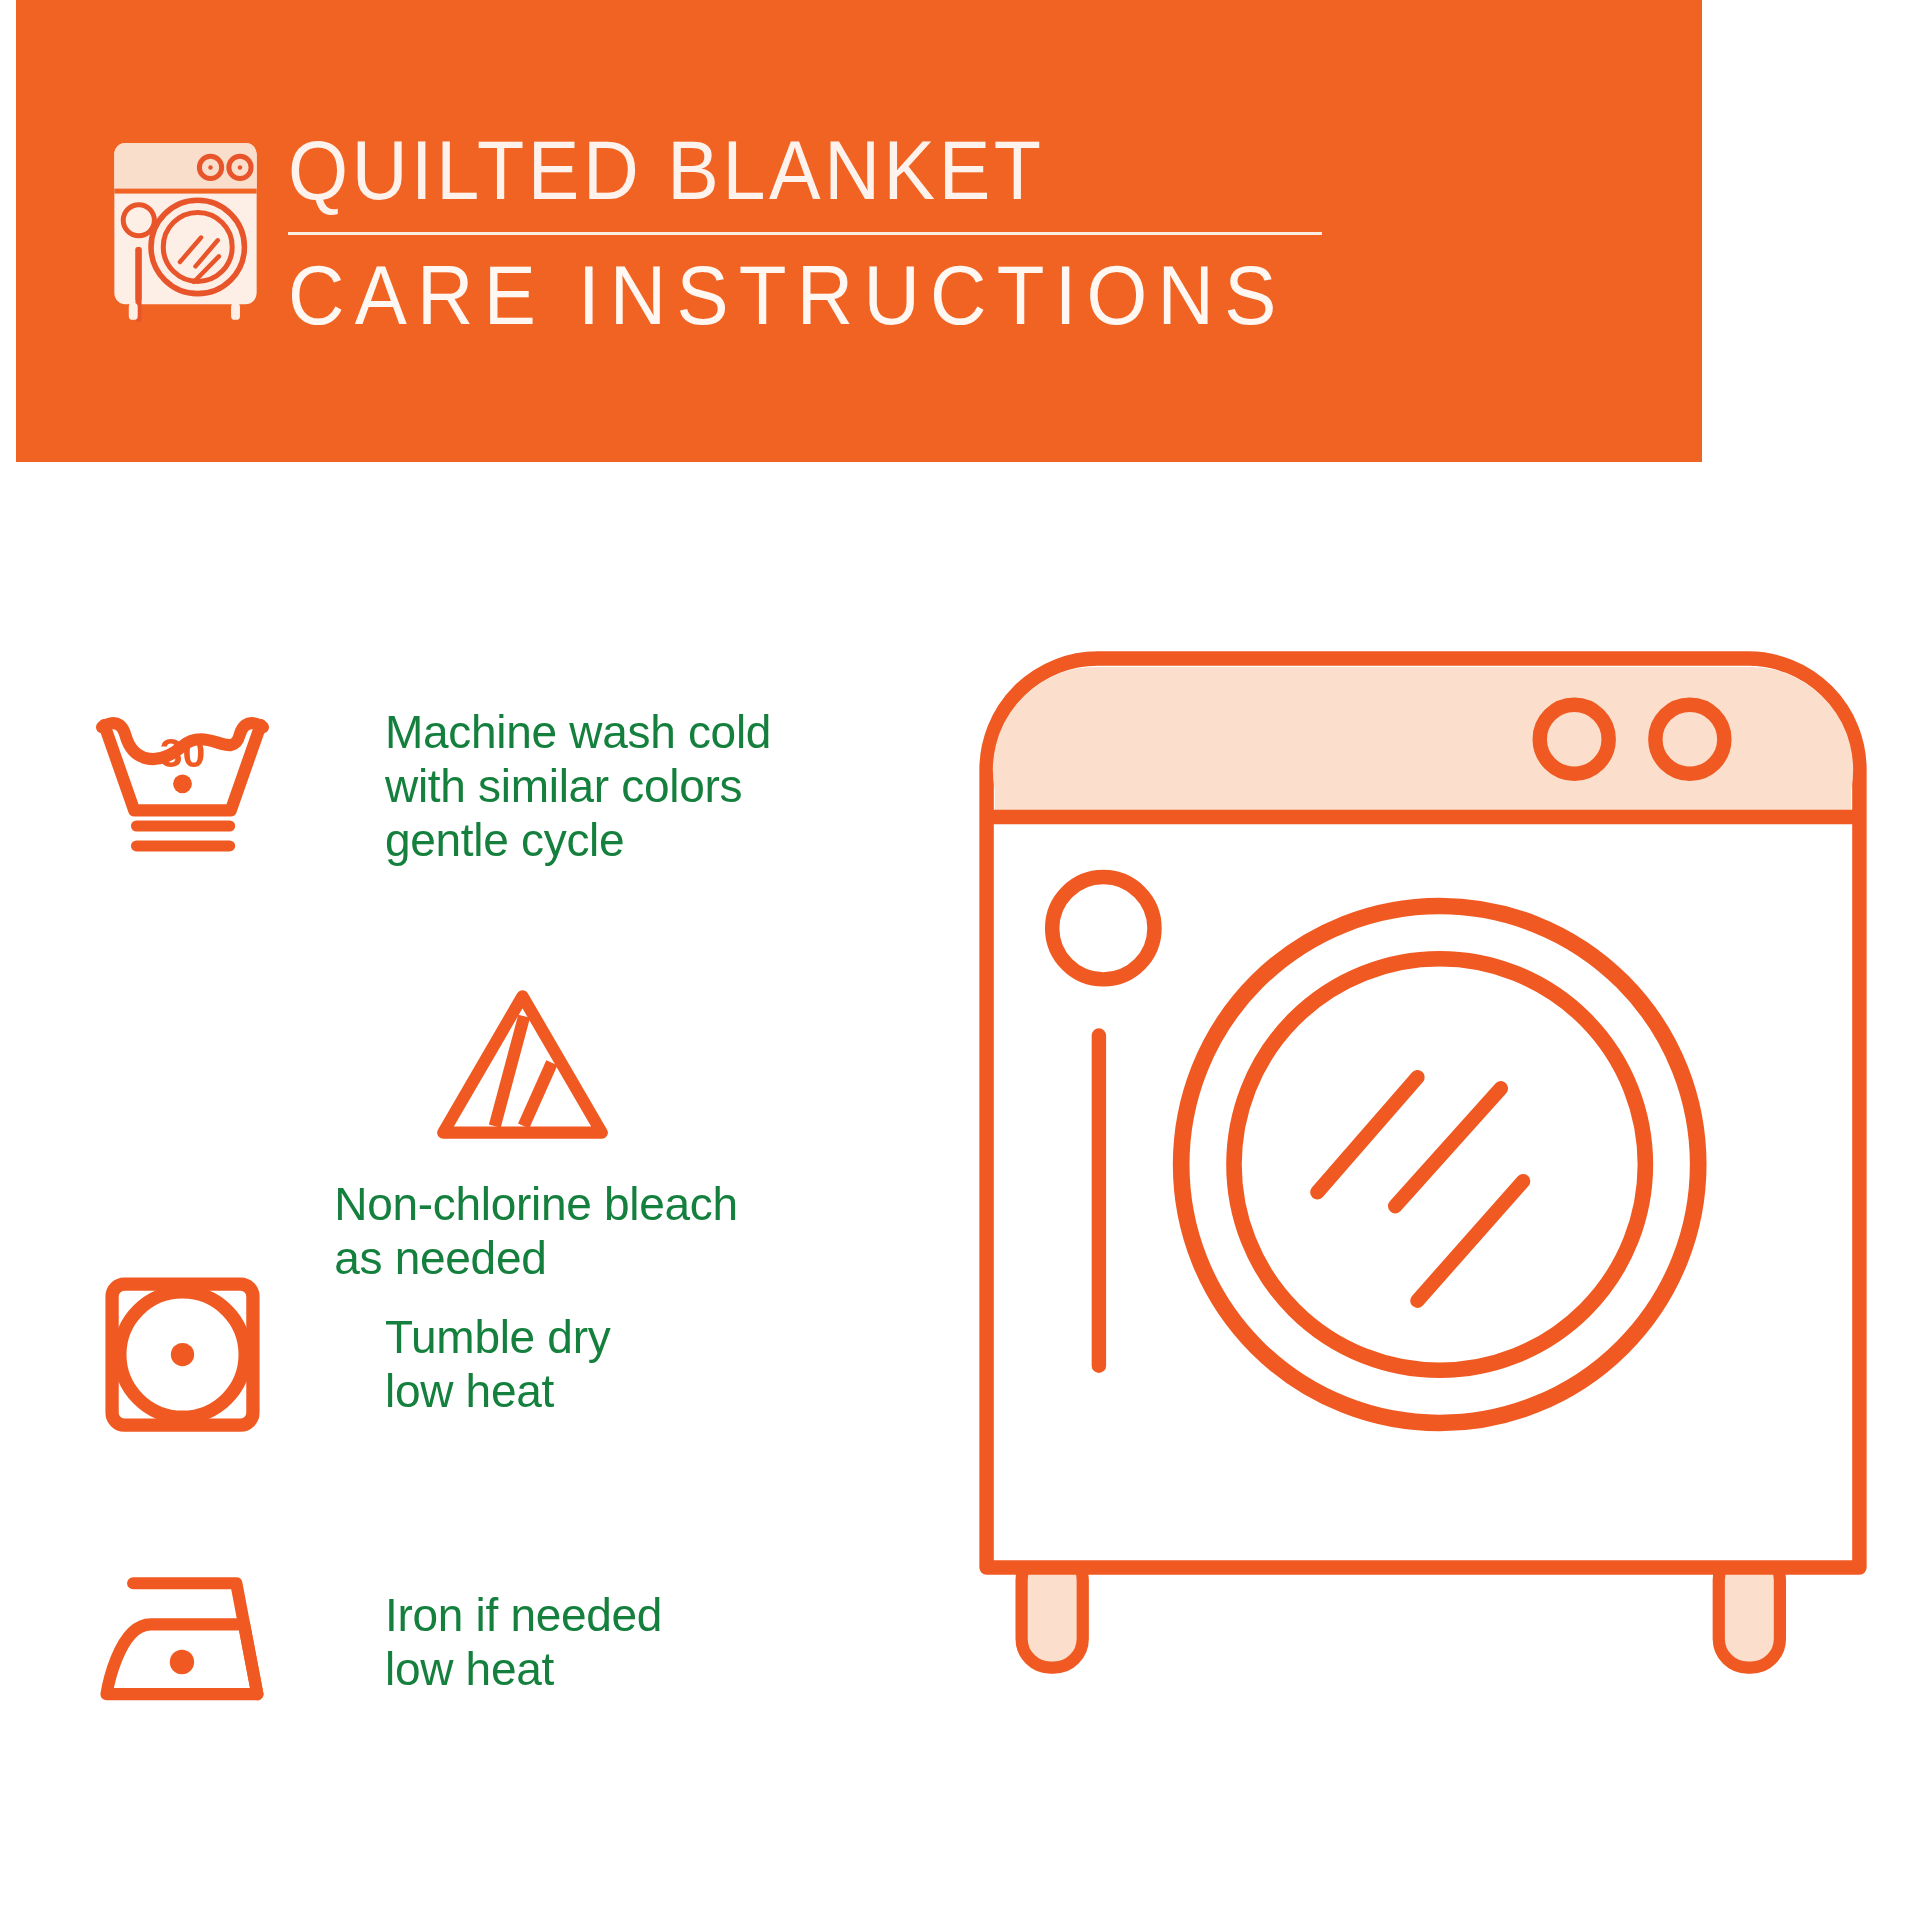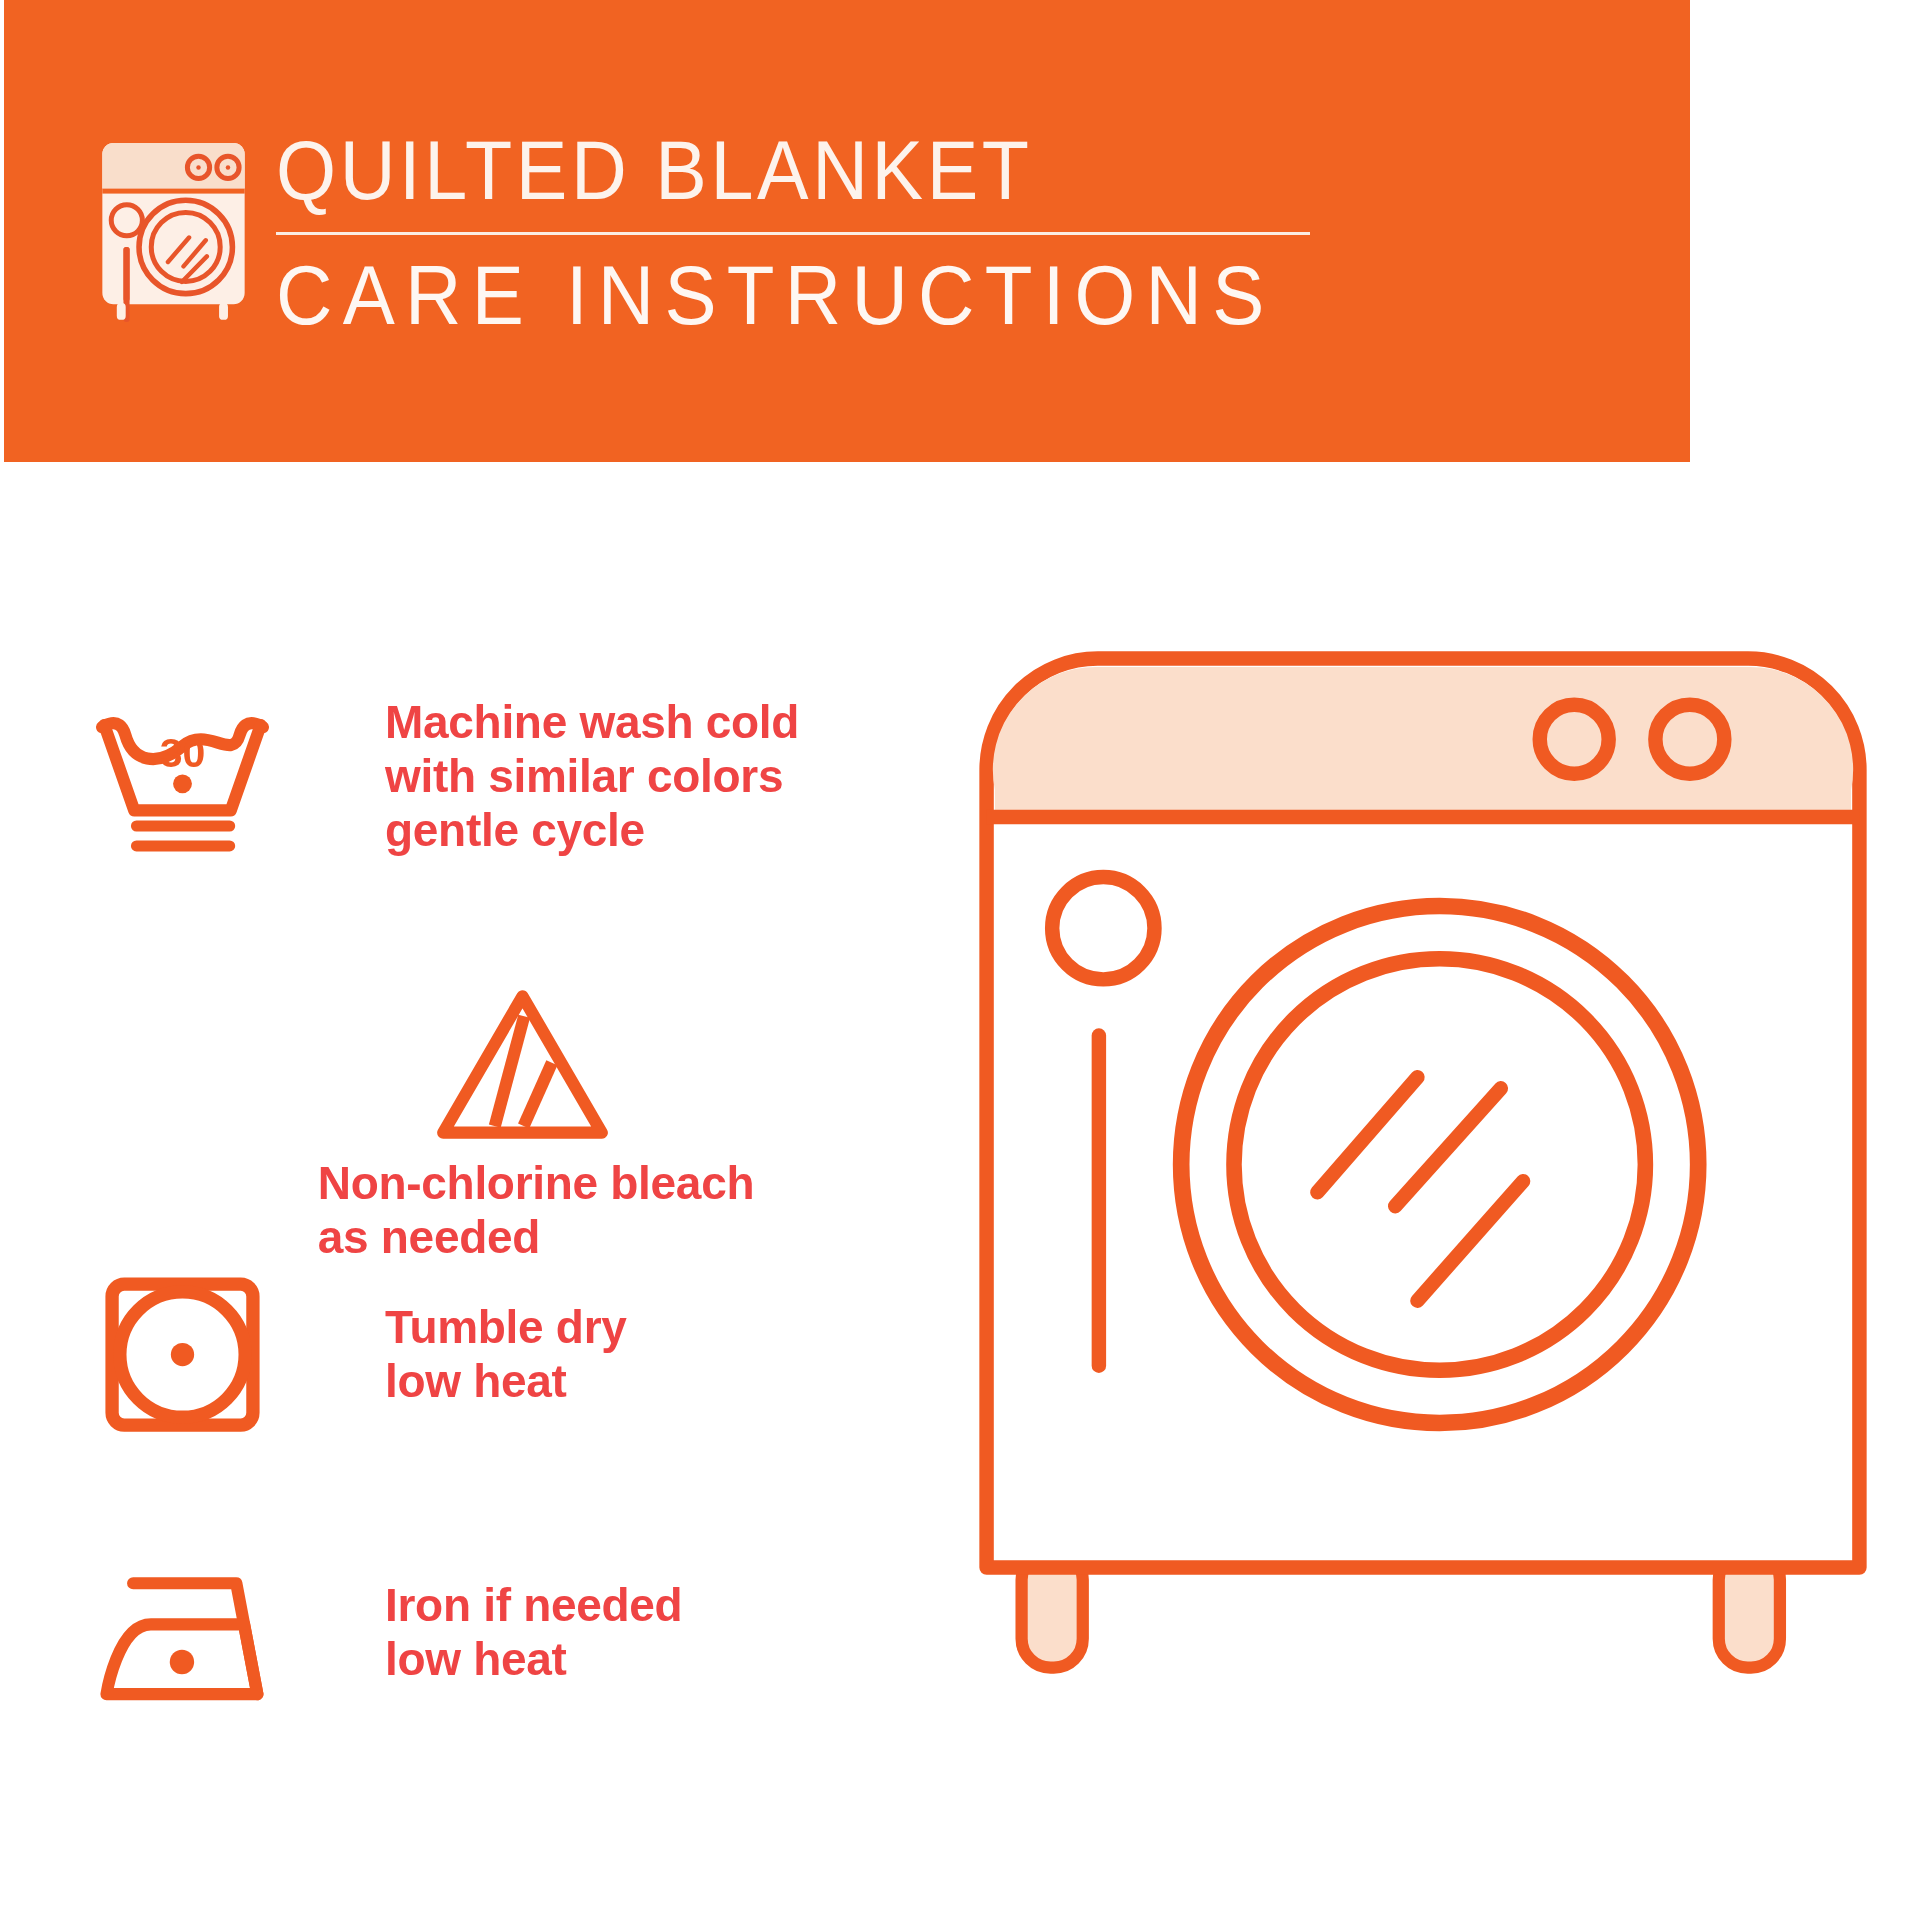--- a/index.html
+++ b/index.html
@@ -11,21 +11,21 @@
     position:relative;
   }
   #poster{
     position:absolute;inset:0;
     width:1926px;height:1926px;
     background:#ffffff;
   }
 
   
   .header{
-    position:absolute;left:4px;top:0;
+    position:absolute;left:16px;top:0;
     width:1686px;height:462px;
     background:#F16322;
     overflow:hidden;
   }
   .header-logo{
     position:absolute;left:86px;top:133px;
     width:167px;height:189px;
   }
   .header-text{
     position:absolute;left:272px;top:129px;
@@ -76,26 +76,27 @@
   .care-row.r3{top:912px;}
 
   .care-icon{
     width:183px;height:183px;
     margin-left:83px;
     flex:0 0 183px;
     display:flex;align-items:center;justify-content:center;
   }
   .care-text{
     margin-left:111px;
-    color:#ef4444;
+    color:#15803d;
     font-size:46px;
     line-height:54px;
-    font-weight:700;
+    font-weight:400;
     letter-spacing:-0.3px;
     white-space:pre-line;
+    margin-top:21px;
   }
 
   
   .washer{
     position:absolute;
     left:956px;top:628px;
     width:934px;height:1073px;
   }
 </style>
 </head>

